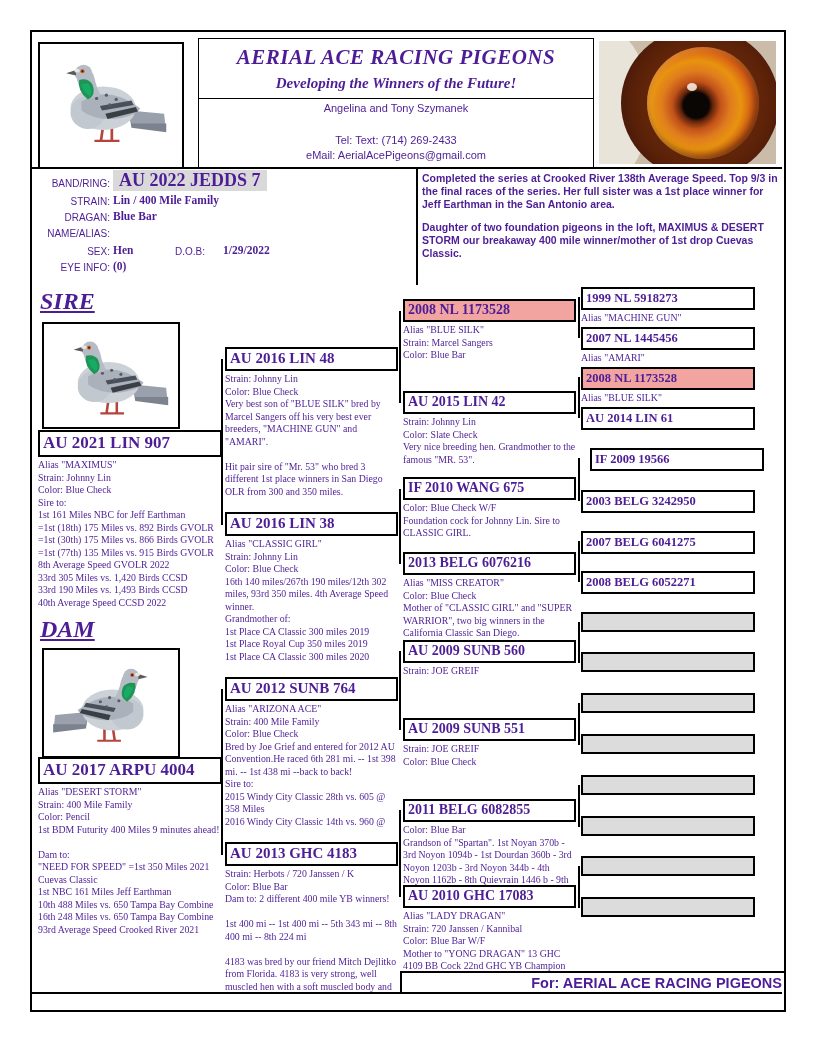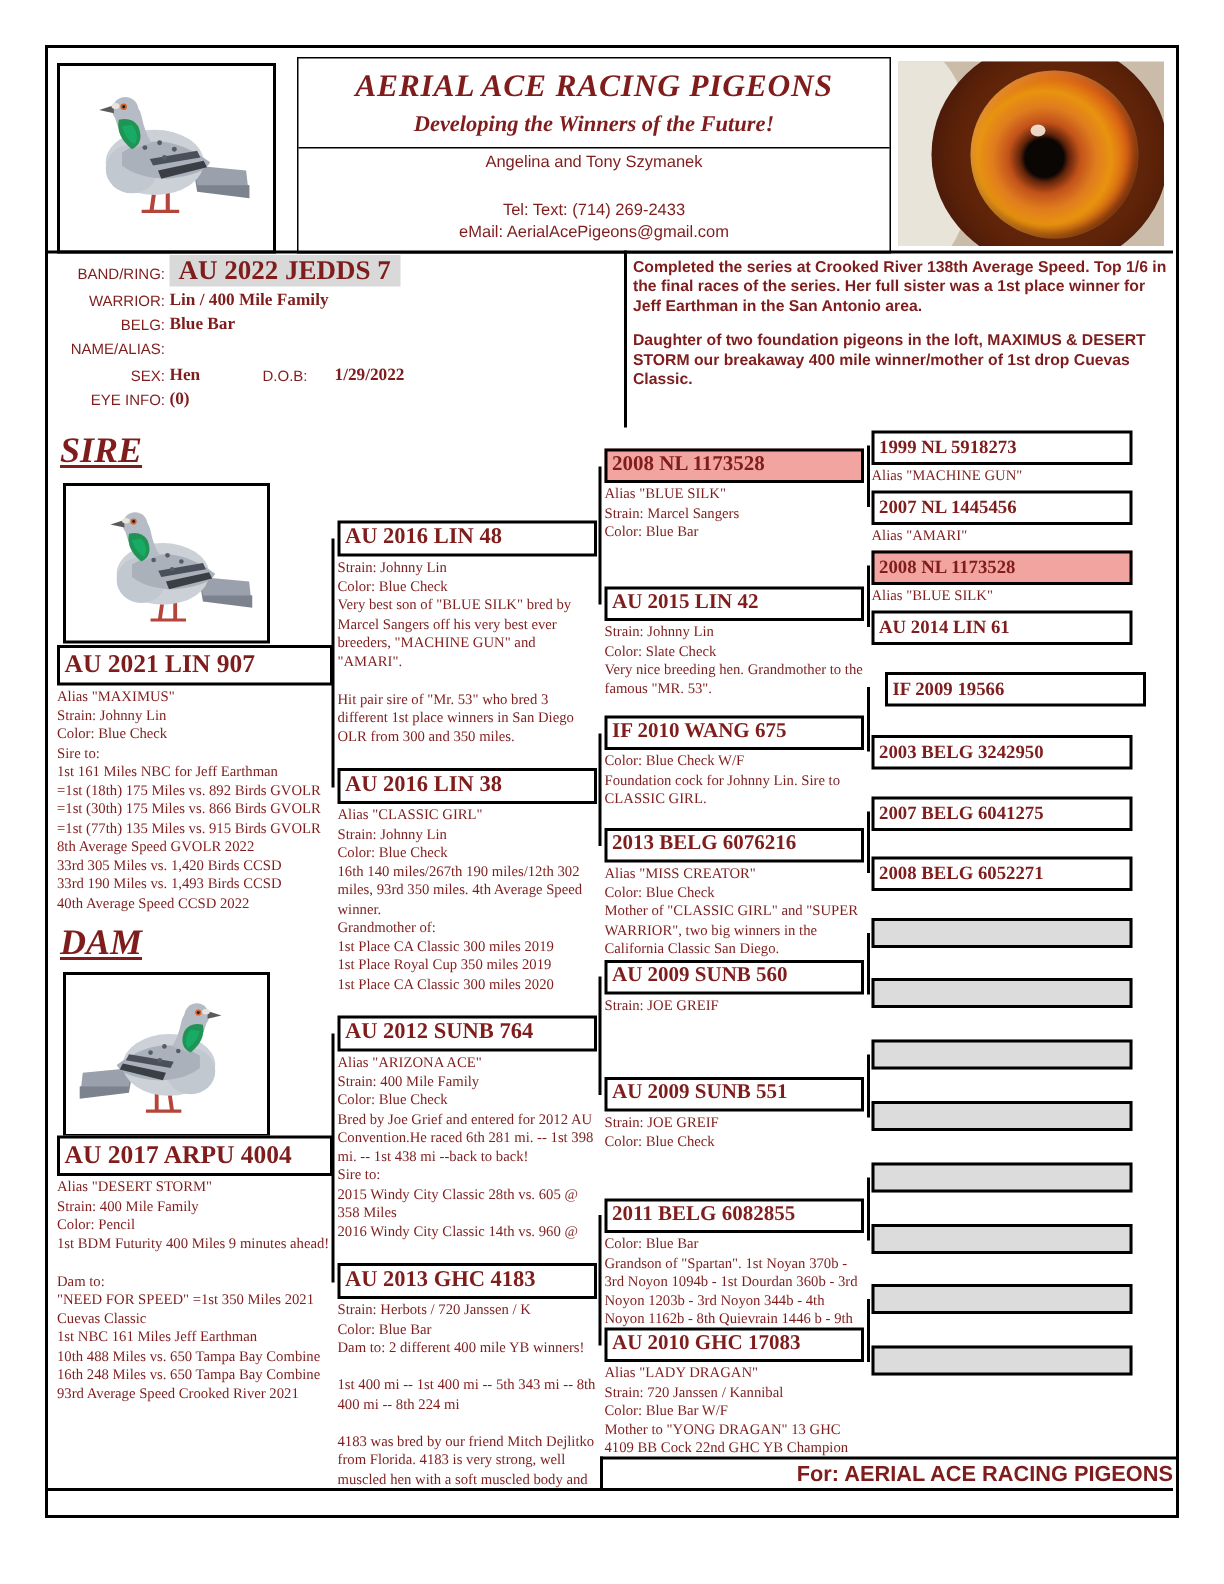--- a/index.html
+++ b/index.html
@@ -1,18 +1,18 @@
 <!DOCTYPE html>
 <html><head>
 <meta charset="utf-8">
 <style>
   html,body { margin:0; padding:0; background:#fff; }
   .page {
     position:relative; width:816px; height:1056px; background:#fff;
-    font-family:"Liberation Serif", "DejaVu Serif", serif; color:#7f1d1d; overflow:hidden;
+    font-family:"Liberation Serif", "DejaVu Serif", serif; color:#4c1d95; overflow:hidden;
   }
   .abs { position:absolute; }
   .frame { left:30px; top:30px; width:752px; height:978px; border:2px solid #000; }
   .hline { background:#000; height:2px; }
   .vline { background:#000; width:2px; }
 
   
   .photo-box { border:2px solid #000; background:#fff; }
   .header-center { left:198px; top:38px; width:394px; height:129px; border:1px solid #000; text-align:center; }
   .title { margin-top:6px; font-size:21px; font-weight:bold; font-style:italic; letter-spacing:0.5px; }
@@ -112,40 +112,40 @@
     <div class="eye-outer"></div>
     <div class="eye-iris"></div>
     <div class="eye-glint"></div>
   </div>
 
   <div class="abs hline" style="left:30px; top:167px; width:752px;"></div>
 
   <div class="abs lbl" style="left:30px; top:178px;">BAND/RING:</div>
   <div class="abs band-value" style="left: 113px; top: 170px; background-color: rgb(217, 217, 217);">AU 2022 JEDDS 7</div>
 
-  <div class="abs lbl" style="left:30px; top:196px;">WARRIOR:</div>
+  <div class="abs lbl" style="left:30px; top:196px;">STRAIN:</div>
   <div class="abs val" style="left:113px; top:194px;">Lin / 400 Mile Family</div>
 
-  <div class="abs lbl" style="left:30px; top:212px;">BELG:</div>
+  <div class="abs lbl" style="left:30px; top:212px;">DRAGAN:</div>
   <div class="abs val" style="left:113px; top:210px;">Blue Bar</div>
 
   <div class="abs lbl" style="left:30px; top:228px;">NAME/ALIAS:</div>
   <div class="abs val" style="left:113px; top:226px;"></div>
 
   <div class="abs lbl" style="left:30px; top:246px;">SEX:</div>
   <div class="abs val" style="left:113px; top:244px;">Hen</div>
   <div class="abs lbl" style="left:145px; top:246px; width:60px;">D.O.B:</div>
   <div class="abs val" style="left:223px; top:244px;">1/29/2022</div>
 
   <div class="abs lbl" style="left:30px; top:262px;">EYE INFO:</div>
   <div class="abs val" style="left:113px; top:260px;">(0)</div>
 
   <div class="abs vline" style="left:416px; top:167px; height:118px;"></div>
   <div class="abs notes" style="left:422px; top:172px;">
-    <div class="p1">Completed the series at Crooked River 138th Average Speed. Top 1/6 in the final races of the series. Her full sister was a 1st place winner for Jeff Earthman in the San Antonio area.</div>
+    <div class="p1">Completed the series at Crooked River 138th Average Speed. Top 9/3 in the final races of the series. Her full sister was a 1st place winner for Jeff Earthman in the San Antonio area.</div>
     <div class="p2">Daughter of two foundation pigeons in the loft, MAXIMUS &amp; DESERT STORM our breakaway 400 mile winner/mother of 1st drop Cuevas Classic.</div>
   </div>
 
   <div class="abs sec-heading" style="left:40px; top:288px;">SIRE</div>
   <div class="abs pigeon-box" style="left:42px; top:322px; width:134px; height:103px;">
     <svg class="pigeon" viewBox="0 0 120 90">
         <use href="#pigeon-shape"></use>
       </svg>
   </div>
   <div class="cell" style="left:38px; top:430px; width:184px;">

